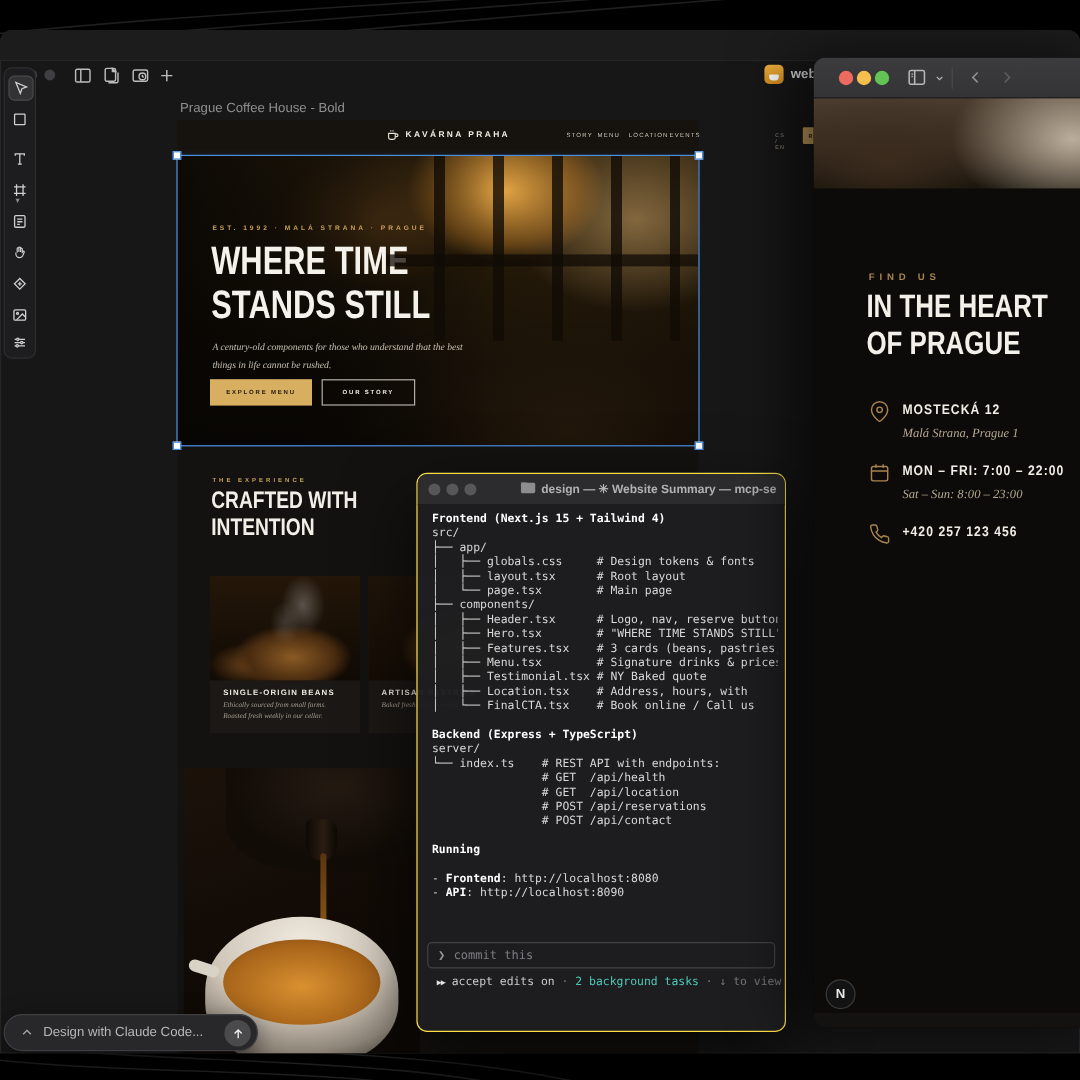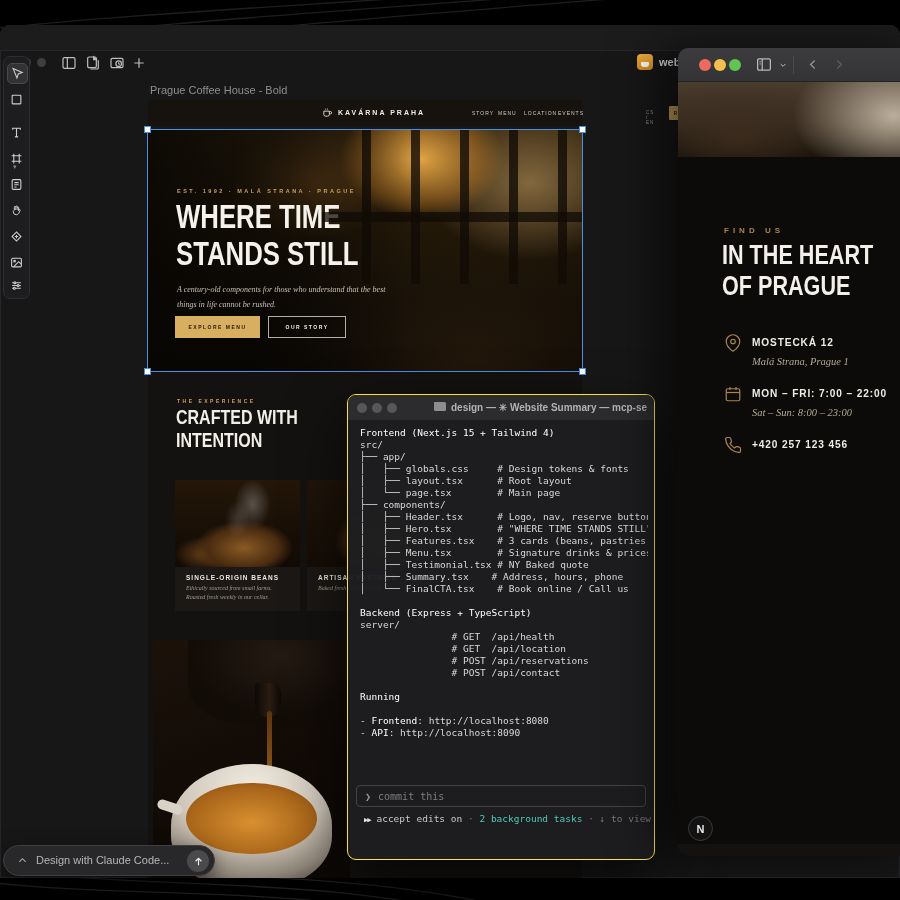--- a/index.html
+++ b/index.html
@@ -111,21 +111,21 @@
         box-shadow:0 24px 60px rgba(0,0,0,.65);overflow:hidden;}
   .term-bar{position:absolute;left:0;top:0;width:100%;height:26px;background:#2c2c2e;border-bottom:1px solid #1d1d1f;box-sizing:border-box;}
   .term-dot{position:absolute;top:8px;width:10px;height:10px;border-radius:50%;background:#57575a;}
   .term-title{position:absolute;left:86px;top:7px;width:218px;font-size:10px;font-weight:bold;color:#b2b2b4;
         white-space:nowrap;overflow:hidden;}
   .term-folder{display:inline-block;width:12px;height:9px;background:#8d8d90;border-radius:1.5px;position:relative;top:0;margin-right:5px;}
   .term-folder::before{content:"";position:absolute;left:0;top:-2px;width:5px;height:3px;background:#8d8d90;border-radius:1.5px 1.5px 0 0;}
   .term-body{position:absolute;left:12px;top:32px;width:288px;height:352px;overflow:hidden;
         font-family:"DejaVu Sans Mono","Liberation Mono",monospace;font-size:9.5px;line-height:12px;color:#d8d8da;}
   .tline{white-space:pre;height:12px;}
-  .tb{font-weight:normal;color:#fff;}
+  .tb{font-weight:bold;color:#fff;}
   .term-prompt{position:absolute;left:8px;top:390px;width:290px;height:22px;border:1px solid #434345;border-radius:4px;
         box-sizing:border-box;font-family:"DejaVu Sans Mono","Liberation Mono",monospace;font-size:10px;color:#919194;
         display:flex;align-items:center;}
   .term-prompt .caret{margin:0 7px 0 8px;color:#9b9b9e;}
   .term-prompt .ptext{color:#7e7e82;}
   .term-status{position:absolute;left:16px;top:418px;font-family:"DejaVu Sans Mono","Liberation Mono",monospace;
         font-size:9.5px;color:#c9c9cb;white-space:pre;}
   .term-status .ico{color:#e4e4e6;font-size:7px;letter-spacing:-1px;margin-right:6px;}
   .term-status .dim{color:#77777a;}
   .term-status .teal{color:#4ec9b8;}
@@ -335,25 +335,26 @@
       <div class="tline">├── app/</div>
       <div class="tline">│   ├── globals.css     # Design tokens &amp; fonts</div>
       <div class="tline">│   ├── layout.tsx      # Root layout</div>
       <div class="tline">│   └── page.tsx        # Main page</div>
       <div class="tline">├── components/</div>
       <div class="tline">│   ├── Header.tsx      # Logo, nav, reserve button</div>
       <div class="tline">│   ├── Hero.tsx        # "WHERE TIME STANDS STILL"</div>
       <div class="tline">│   ├── Features.tsx    # 3 cards (beans, pastries, s</div>
       <div class="tline">│   ├── Menu.tsx        # Signature drinks &amp; prices</div>
       <div class="tline">│   ├── Testimonial.tsx # NY Baked quote</div>
-      <div class="tline">│   ├── Summary.tsx    # Address, hours, phone</div>
+      <div class="tline">│   ├── Location.tsx    # Address, hours, with</div>
       <div class="tline">│   └── FinalCTA.tsx    # Book online / Call us</div>
       <div class="tline"></div>
       <div class="tline tb">Backend (Express + TypeScript)</div>
       <div class="tline">server/</div>
+      <div class="tline">└── index.ts    # REST API with endpoints:</div>
       <div class="tline">                # GET  /api/health</div>
       <div class="tline">                # GET  /api/location</div>
       <div class="tline">                # POST /api/reservations</div>
       <div class="tline">                # POST /api/contact</div>
       <div class="tline"></div>
       <div class="tline tb">Running</div>
       <div class="tline"></div>
       <div class="tline"><span>- </span><span class="tb">Frontend</span><span>: http://localhost:8080</span></div>
       <div class="tline"><span>- </span><span class="tb">API</span><span>: http://localhost:8090</span></div>
     </div>

